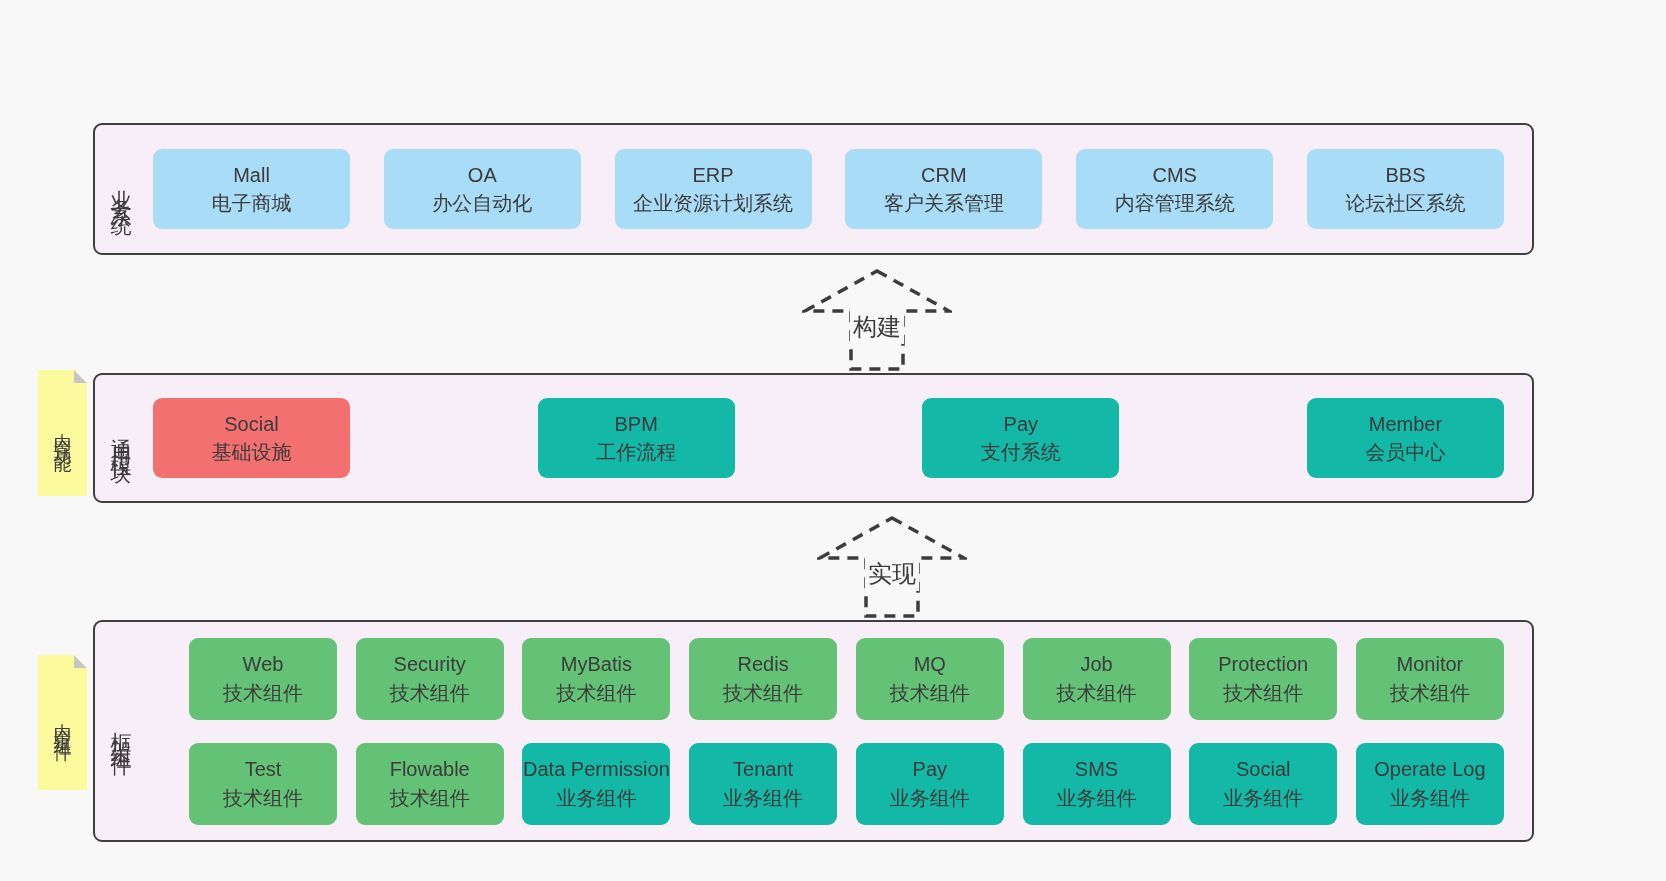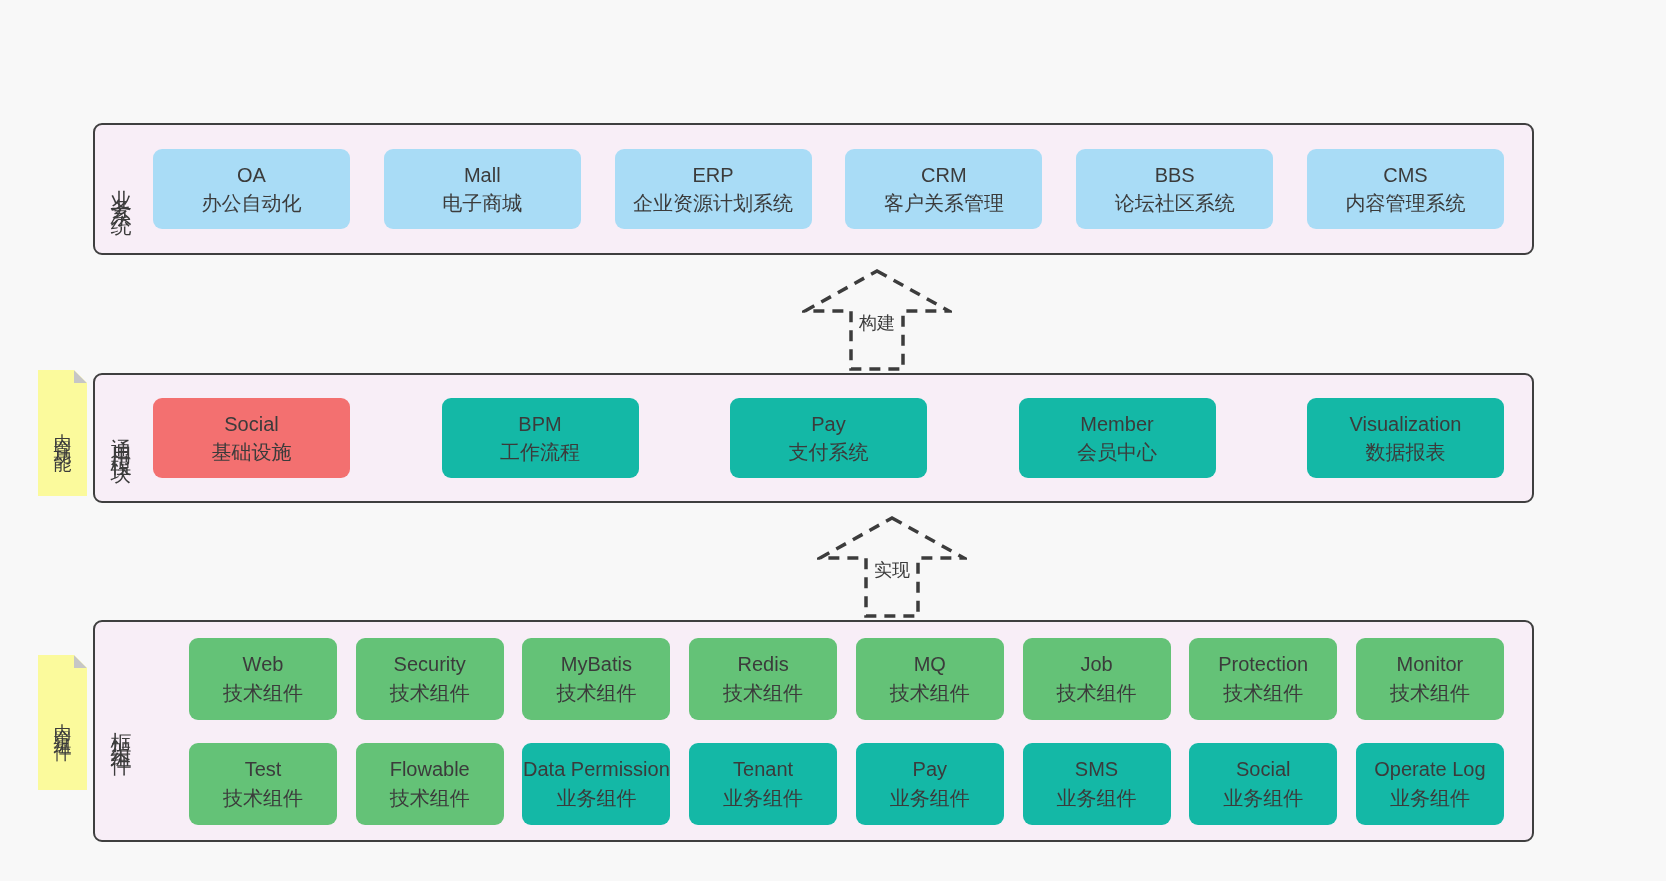--- a/index.html
+++ b/index.html
@@ -88,56 +88,56 @@
     position:absolute;
     width:150px;height:104px;
   }
   .arrow svg{display:block;}
   .arrow-label{
     position:absolute;
     left:50%;top:42px;
     transform:translateX(-50%);
     background:#f8f8f8;
     padding:1px 3px;
-    font-size:18px;
+    font-size:24px;
     white-space:nowrap;
     color:#3b3b3b;
   }
 </style>
 </head>
 <body>
 
 <div class="page">
 
   <div class="band" style="top:123px;height:132px;">
     <div class="band-label">业务系统</div>
     <div class="band-boxes">
       <div class="box box-lg c-blue">
+        <div>Mall</div>
+        <div>电子商城</div>
+      </div>
+      <div class="box box-lg c-blue">
         <div>OA</div>
         <div>办公自动化</div>
       </div>
       <div class="box box-lg c-blue">
-        <div>Mall</div>
-        <div>电子商城</div>
-      </div>
-      <div class="box box-lg c-blue">
         <div>ERP</div>
         <div>企业资源计划系统</div>
       </div>
       <div class="box box-lg c-blue">
         <div>CRM</div>
         <div>客户关系管理</div>
       </div>
       <div class="box box-lg c-blue">
+        <div>CMS</div>
+        <div>内容管理系统</div>
+      </div>
+      <div class="box box-lg c-blue">
         <div>BBS</div>
         <div>论坛社区系统</div>
-      </div>
-      <div class="box box-lg c-blue">
-        <div>CMS</div>
-        <div>内容管理系统</div>
       </div>
     </div>
   </div>
 
   <div class="arrow" style="left:802px;top:268px;">
     <svg width="150" height="104" viewBox="0 0 150 104">
       <polygon points="75,3 147,43 101,43 101,101 49,101 49,43 3,43" fill="none" stroke="#3c3c3c" stroke-width="3.5" stroke-dasharray="11,8"></polygon>
     </svg>
     <span class="arrow-label">构建</span>
   </div>
@@ -159,24 +159,20 @@
         <div>工作流程</div>
       </div>
       <div class="box box-lg c-pink">
         <div>Pay</div>
         <div>支付系统</div>
       </div>
       <div class="box box-lg c-pink">
         <div>Member</div>
         <div>会员中心</div>
       </div>
-      <div class="box box-lg c-pink">
-        <div>Visualization</div>
-        <div>数据报表</div>
-      </div>
     </div>
   </div>
 
   <div class="arrow" style="left:817px;top:515px;">
     <svg width="150" height="104" viewBox="0 0 150 104">
       <polygon points="75,3 147,43 101,43 101,101 49,101 49,43 3,43" fill="none" stroke="#3c3c3c" stroke-width="3.5" stroke-dasharray="11,8"></polygon>
     </svg>
     <span class="arrow-label">实现</span>
   </div>
 

